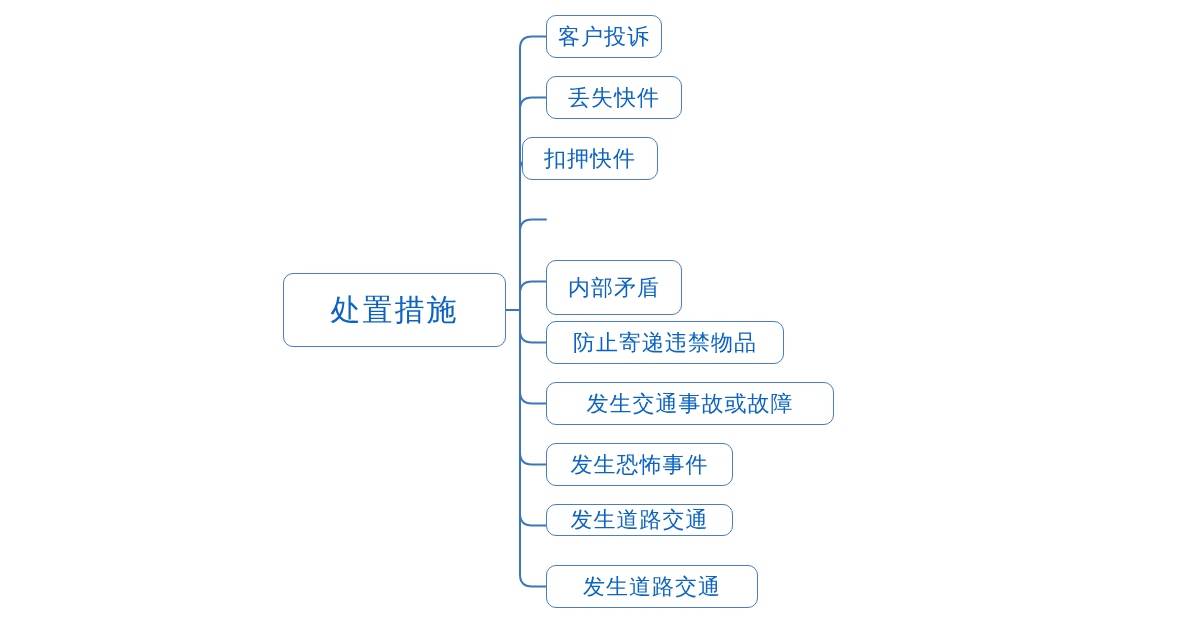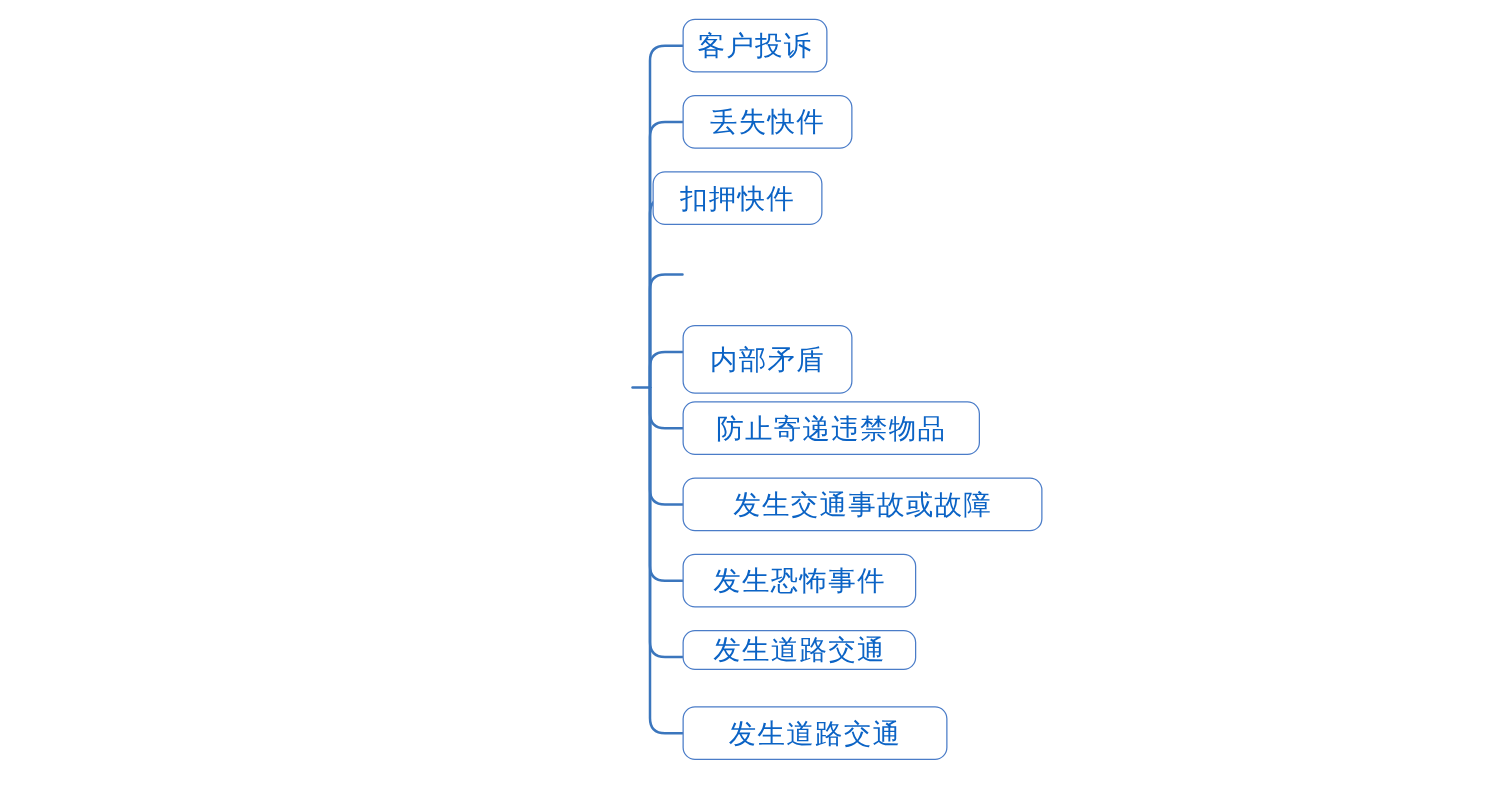--- a/index.html
+++ b/index.html
@@ -64,20 +64,23 @@
       <path d="M 520 310 V 170.5 Q 520 158.5 532 158.5 H 546"></path>
       <path d="M 520 310 V 231.5 Q 520 219.5 532 219.5 H 546"></path>
       <path d="M 520 310 V 293.5 Q 520 281.5 532 281.5 H 546"></path>
       <path d="M 520 310 V 330.5 Q 520 342.5 532 342.5 H 546"></path>
       <path d="M 520 310 V 391.5 Q 520 403.5 532 403.5 H 546"></path>
       <path d="M 520 310 V 452.5 Q 520 464.5 532 464.5 H 546"></path>
       <path d="M 520 310 V 513.5 Q 520 525.5 532 525.5 H 546"></path>
       <path d="M 520 310 V 574.5 Q 520 586.5 532 586.5 H 546"></path>
     </svg>
 
+  <div class="node root-node" style="left: 283px; top: 273px; width: 223px; height: 74px;">
+    <span>处置措施</span>
+  </div>
 <div class="node child-node" style="left: 546px; top: 15px; width: 116px; height: 43px;">
       <span>客户投诉</span>
     </div>
     <div class="node child-node" style="left: 546px; top: 76px; width: 136px; height: 43px;">
       <span>丢失快件</span>
     </div>
     <div class="node child-node" style="left: 522px; top: 137px; width: 136px; height: 43px;">
       <span>扣押快件</span>
     </div>
     <div class="node child-node" style="left: 546px; top: 260px; width: 136px; height: 55px;">

